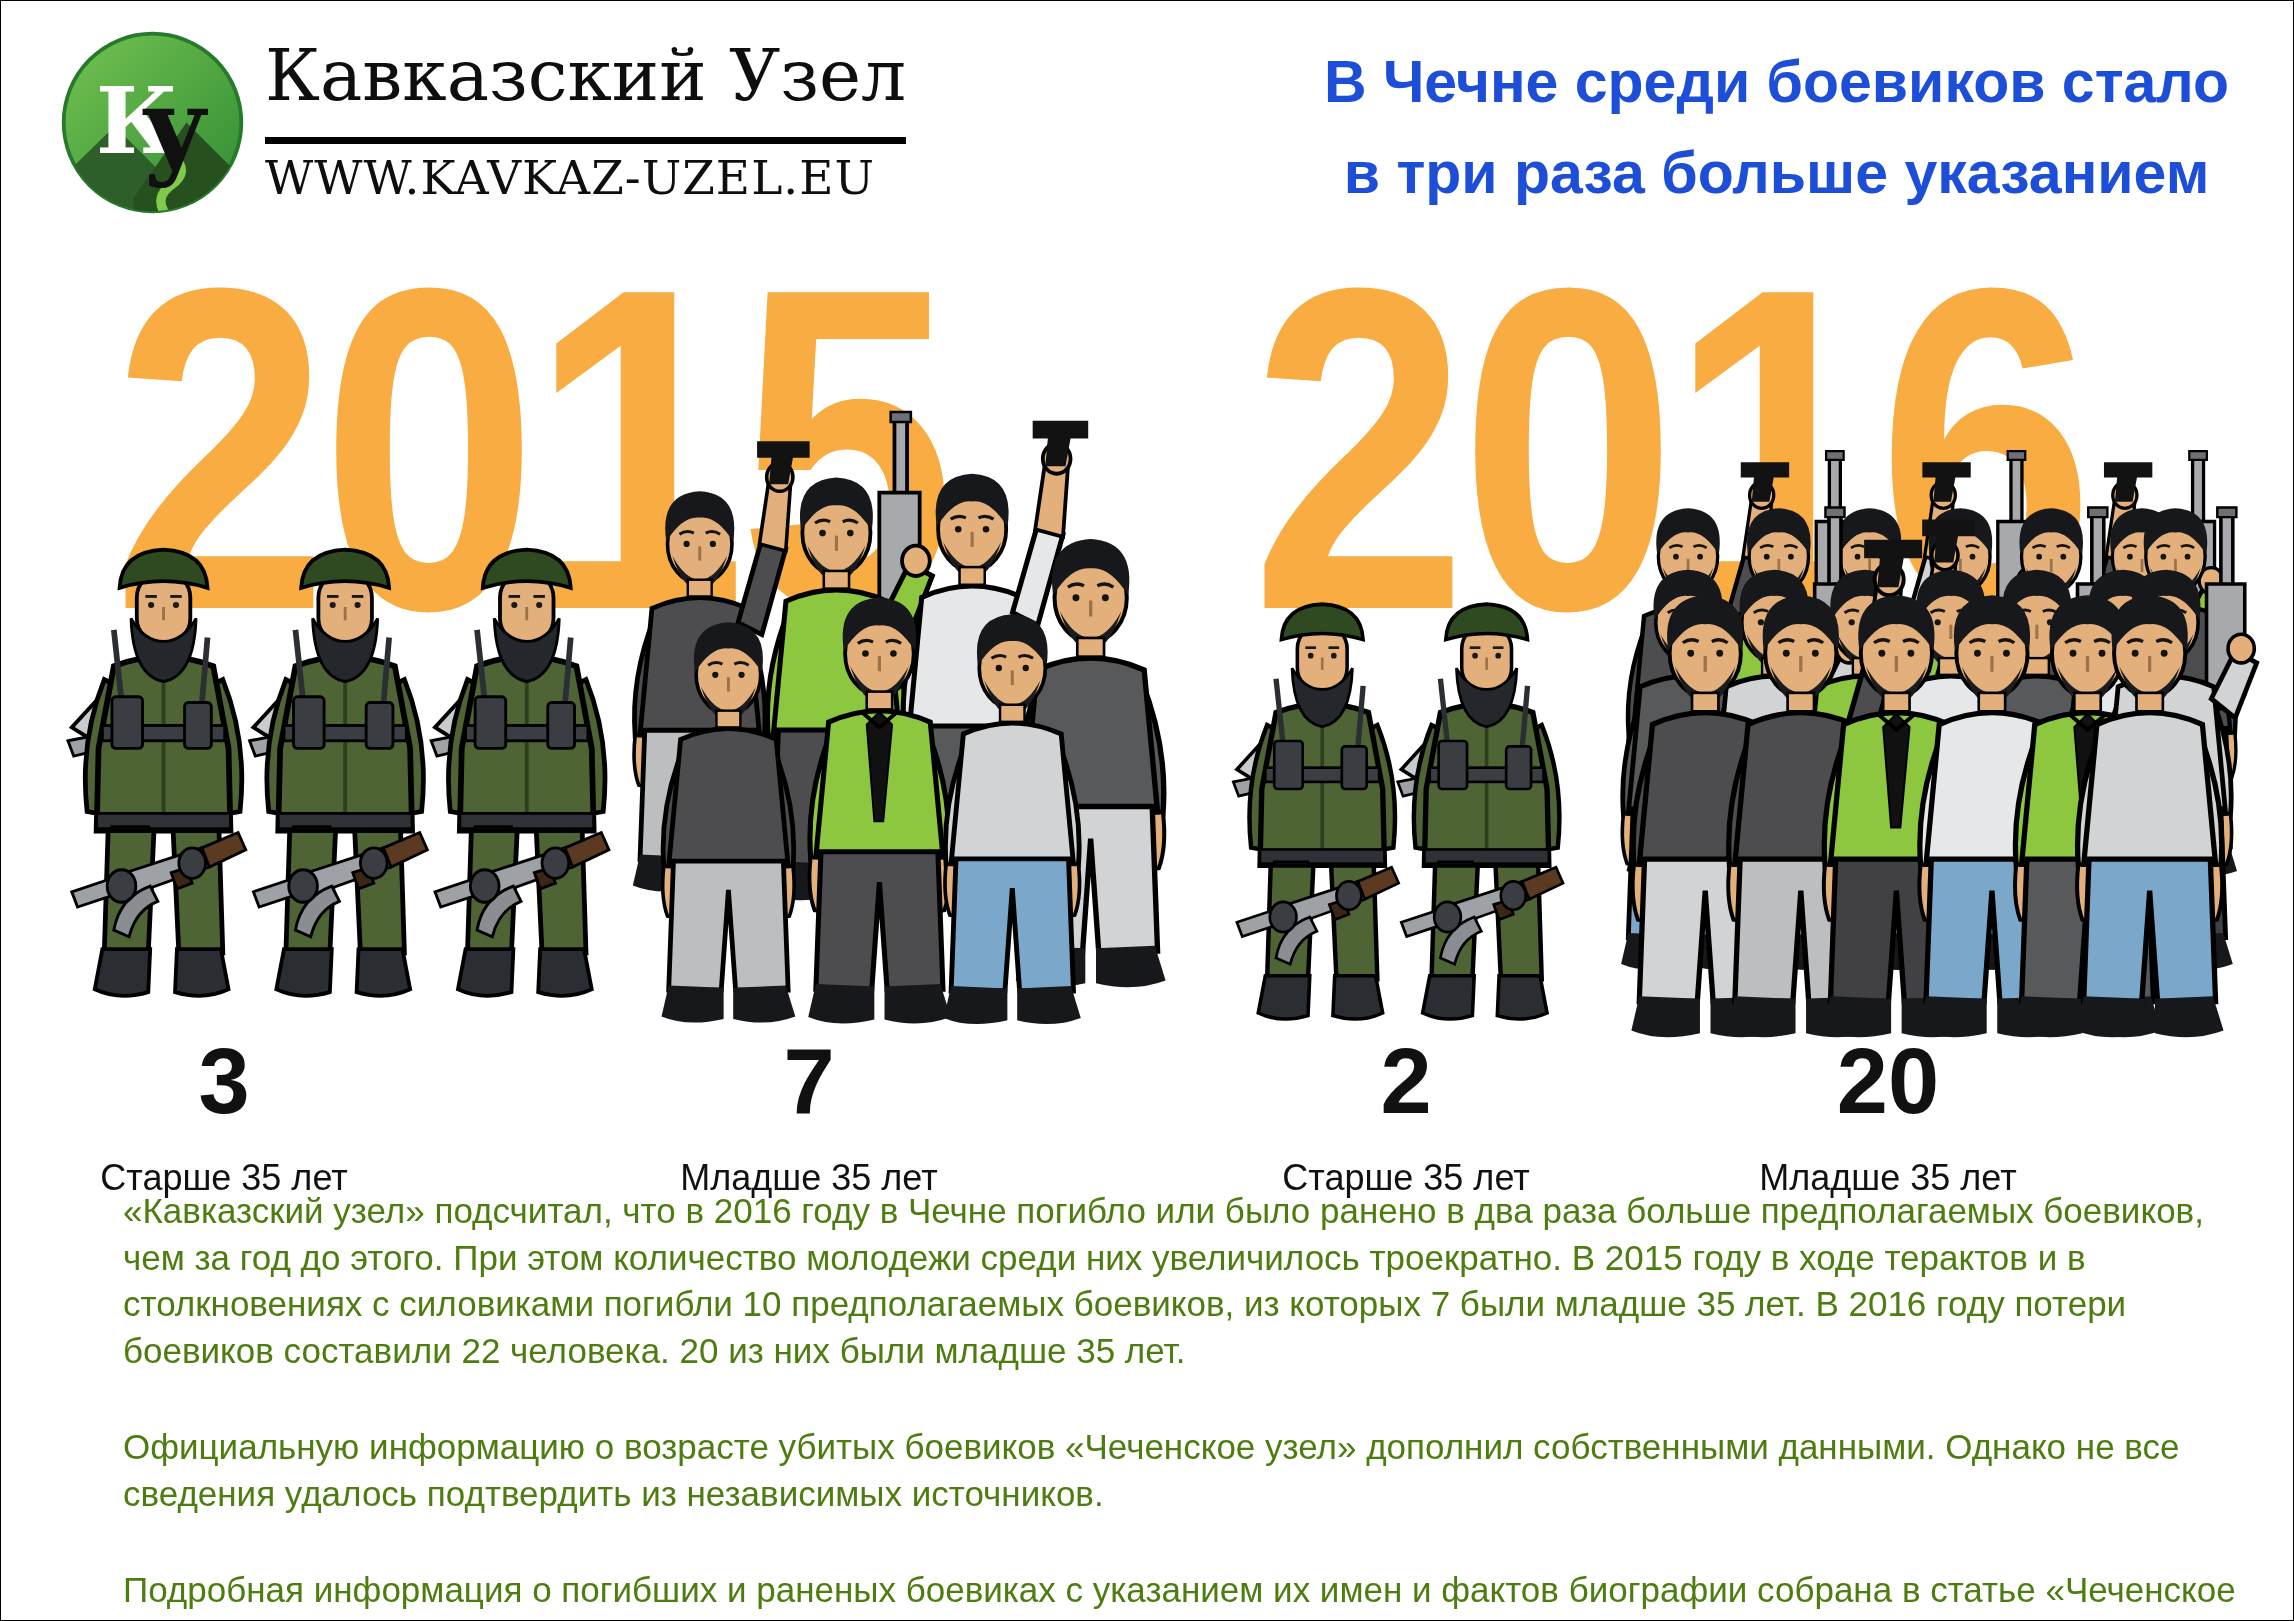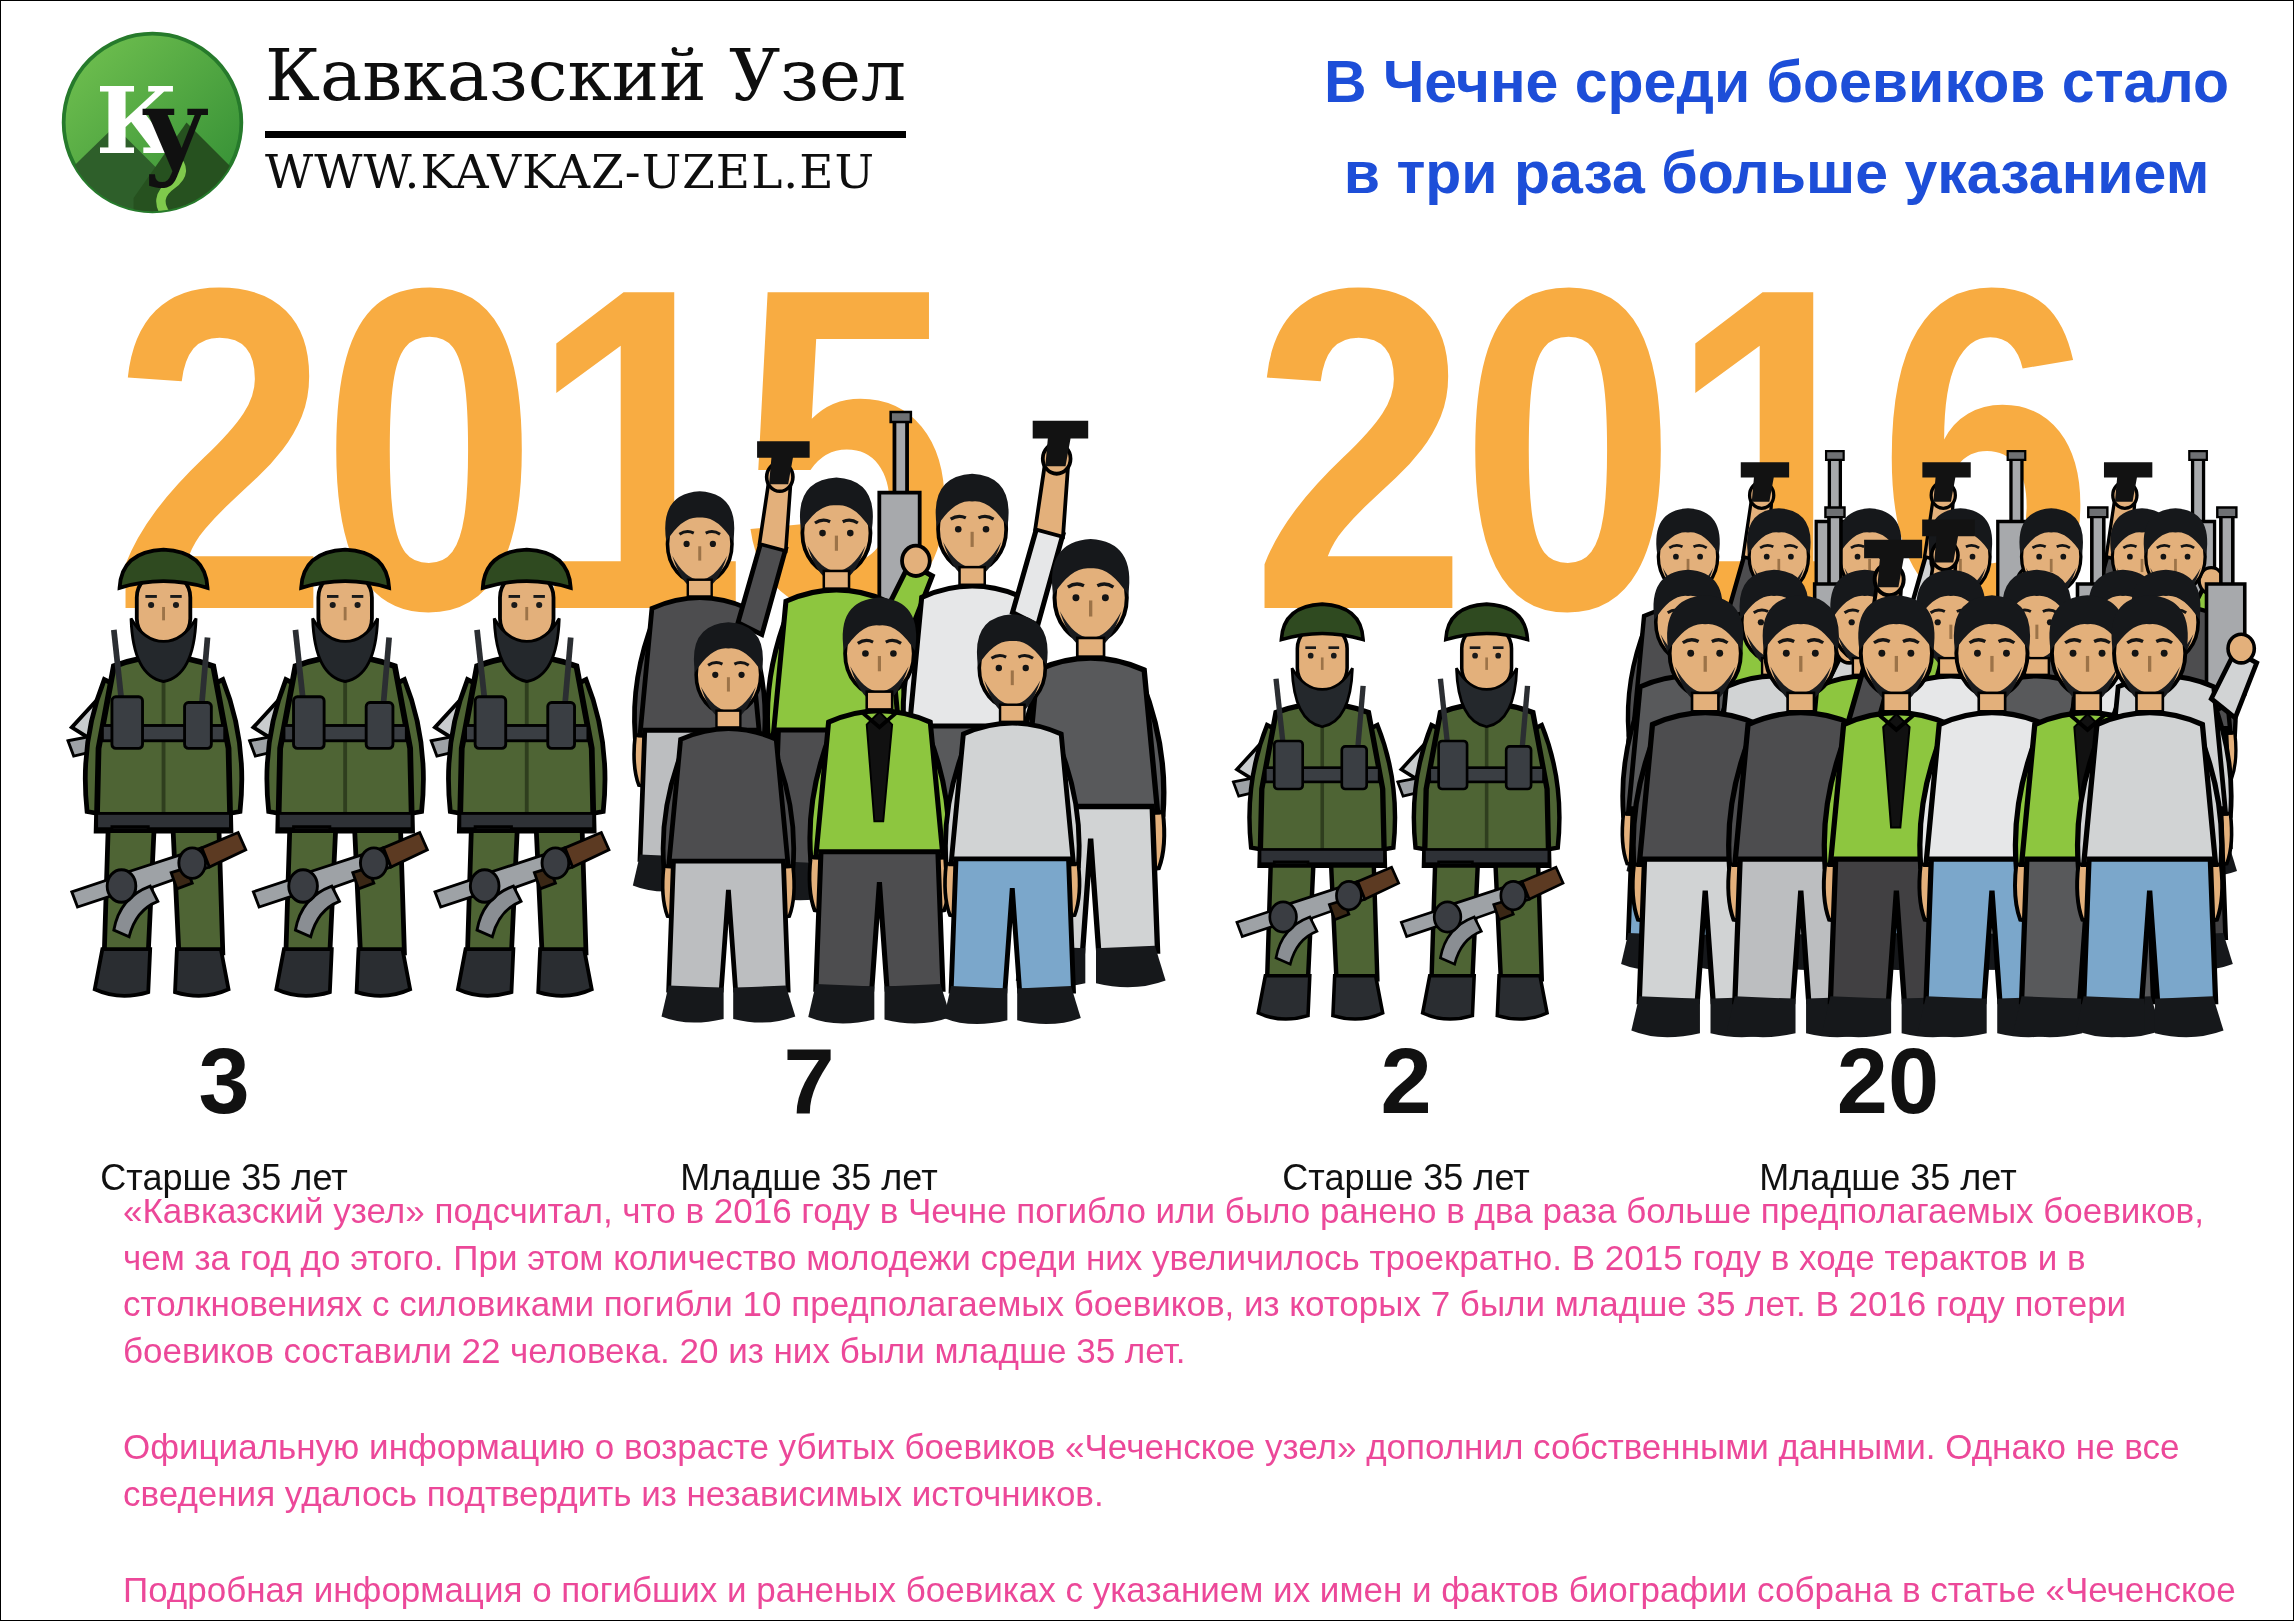--- a/index.html
+++ b/index.html
@@ -7,21 +7,21 @@
     position:relative; width:2294px; height:1621px;
     background:#fff; border:1.9px solid #000; box-sizing:border-box;
     overflow:hidden; font-family:"Liberation Sans", sans-serif; color:#1a1a1a;
   }
   
   .logo{position:absolute; left:57px; top:27px; width:189px; height:189px;}
   .brand{position:absolute; left:264px; top:38px;}
   .brand h1{
     margin:0; font-family:"DejaVu Serif", serif; font-weight:normal;
     font-size:71px; line-height:1.05; color:#0e0e0e;
-    border-bottom:7.6px solid #000; padding-bottom:17px; display:inline-block;
+    border-bottom:7.6px solid #000; padding-bottom:23px; display:inline-block;
   }
   .brand .site{
     margin-top:7.6px; font-family:"DejaVu Serif", serif; font-size:46px;
     letter-spacing:1px; color:#0e0e0e; transform:scaleX(1.02); transform-origin:left top;
   }
   .headline{
     position:absolute; right:34px; top:36px; width:965px; text-align:center;
     font-weight:bold; font-size:59px; line-height:1.55; color:#1d4ed8;
   }
   
@@ -34,21 +34,21 @@
   .year-2016{left:1250px;}
   
   .figures{position:absolute; left:0; top:0; width:2294px; height:1621px; z-index:3; pointer-events:none;}
   
   .stat{position:absolute; top:1034px; width:306px; text-align:center; z-index:5;}
   .stat .num{font-weight:bold; font-size:92px; line-height:1; color:#111;}
   .stat .lbl{margin-top:30px; font-size:36px; color:#111;}
   .stat-1{left:70px;}  .stat-2{left:655px;}  .stat-3{left:1252px;}  .stat-4{left:1734px;}
   
   .bodytext{position:absolute; left:122px; top:1187px; width:2122px; z-index:5;}
-  .bodytext p{margin:0 0 50px 0; font-size:35px; line-height:1.33; color:#ec4899;}
+  .bodytext p{margin:0 0 50px 0; font-size:35px; line-height:1.33; color:#4d7c0f;}
 </style>
 </head>
 <body>
 
 <div class="page">
 
   <div class="logo">
     <svg viewBox="0 0 100 100" width="189" height="189">
       <defs>
         <linearGradient id="lg" x1="0" y1="0" x2="1" y2="1">

